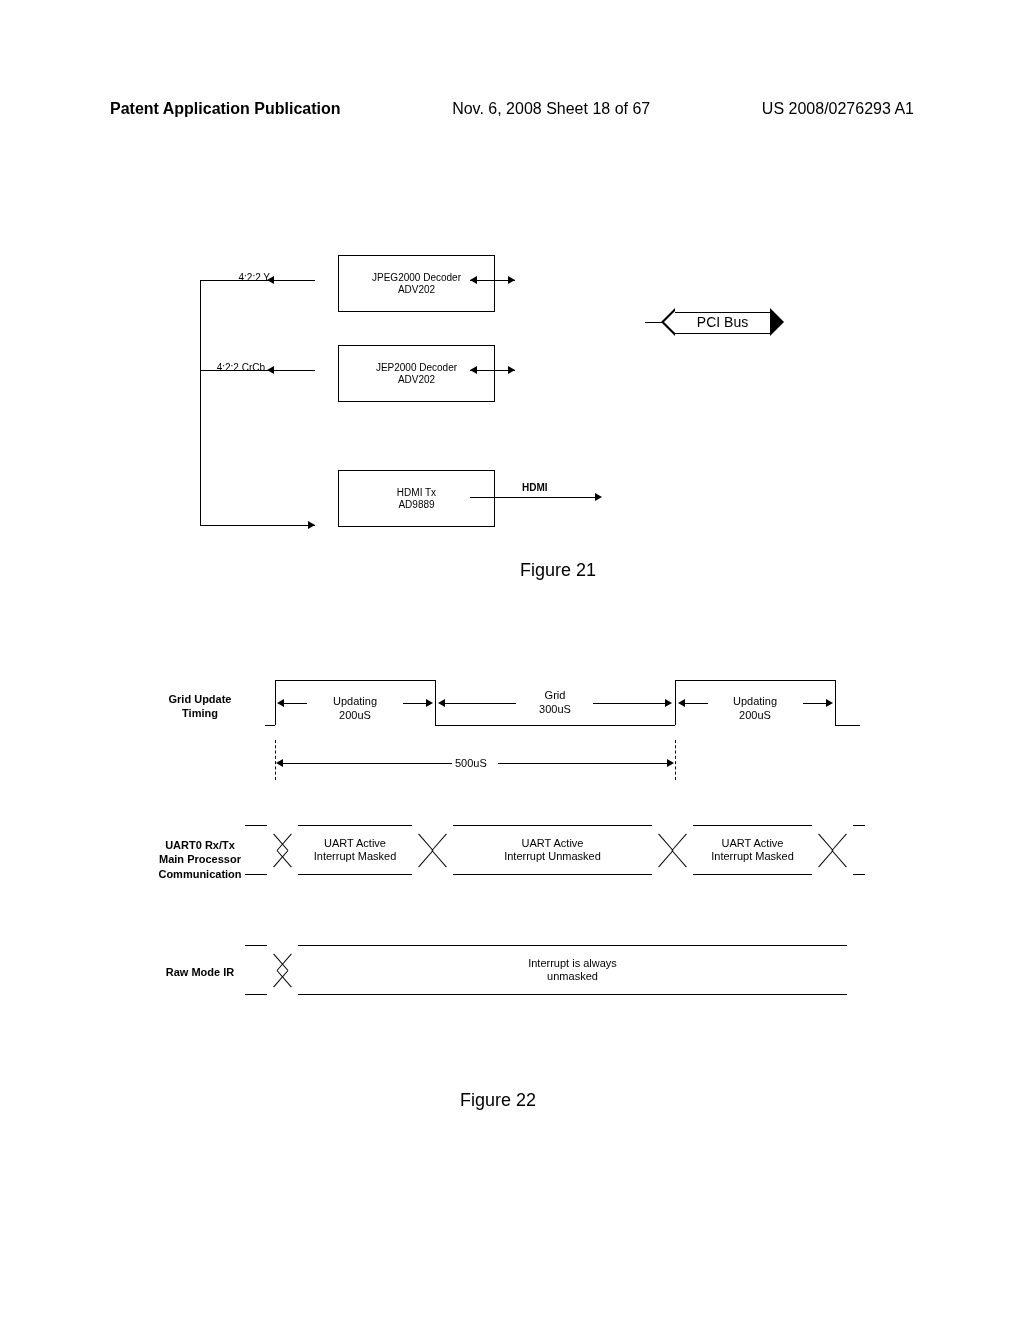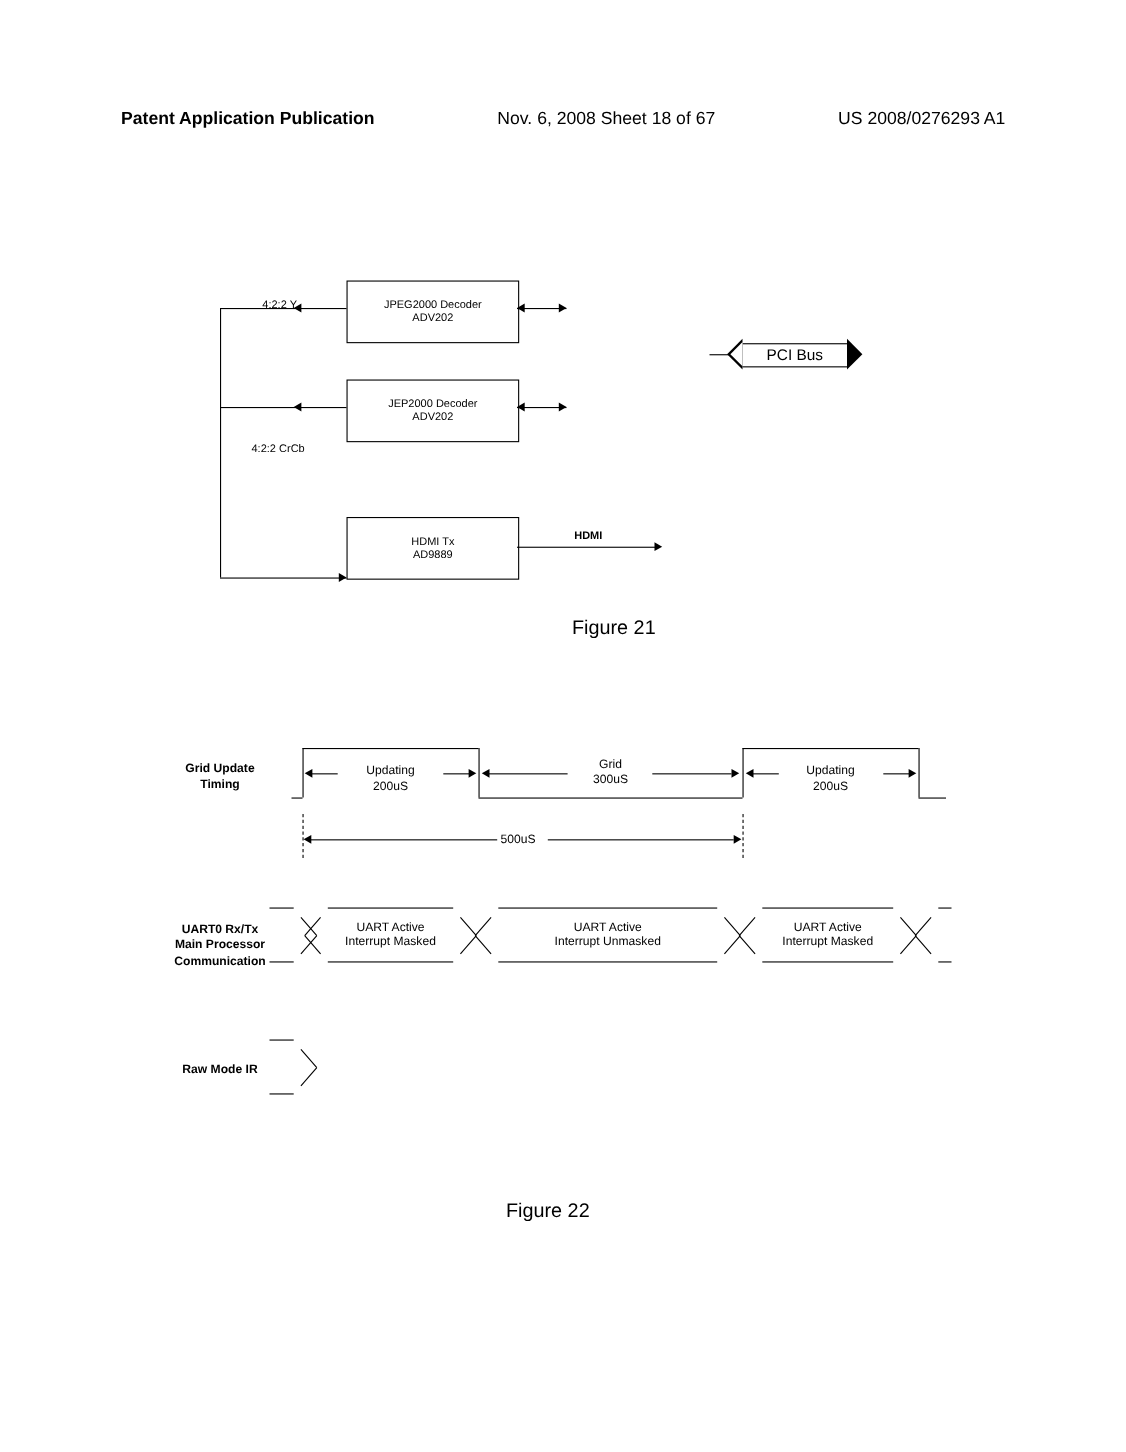--- a/index.html
+++ b/index.html
@@ -35,20 +35,21 @@
   .box {
     position: absolute;
     border: 1px solid #000;
     font-size: 10px;
     text-align: right;
     display: flex;
     flex-direction: column;
     justify-content: center;
     align-items: center;
     line-height: 1.2;
+    margin-left: 23px;
   }
   .label-left {
     position: absolute;
     font-size: 10px;
     text-align: right;
     width: 60px;
   }
   .line {
     position: absolute;
     background: #000;
@@ -180,21 +181,21 @@
 <div class="fig21">
 
   <div class="line" style="left:0; top:30px; width:1px; height:245px;"></div>
   <div class="line" style="left:0; top:275px; width:115px; height:1px;"></div>
   <div class="arrowhead-r" style="left:108px; top:271px;"></div>
 
   <div class="label-left" style="left:10px; top:22px;">4:2:2 Y</div>
   <div class="line" style="left:0; top:30px; width:115px; height:1px;"></div>
   <div class="arrowhead-l" style="left:67px; top:26px;"></div>
 
-  <div class="label-left" style="left:17px; top:112px;margin-top:41px;">4:2:2 CrCb</div>
+  <div class="label-left" style="left:5px; top:112px;">4:2:2 CrCb</div>
   <div class="line" style="left:0; top:120px; width:115px; height:1px;"></div>
   <div class="arrowhead-l" style="left:67px; top:116px;"></div>
 
   <div class="box" style="left:115px; top:5px; width:155px; height:55px;">
     <span>JPEG2000 Decoder</span>
     <span>ADV202</span>
   </div>
 
   <div class="box" style="left:115px; top:95px; width:155px; height:55px;">
     <span>JEP2000 Decoder</span>
@@ -320,15 +321,23 @@
       <div class="lb"></div>
   </div>
 
   <div class="row-label" style="left:0; top:305px;">Raw Mode IR</div>
   <div class="eye" style="left:100px; top:285px; width:40px;">
     <div class="top" style="left:0;"></div>
       <div class="bot" style="left:0;"></div>
     <div class="rt"></div>
       <div class="rb"></div>
   </div>
+  <div class="eye" style="left:135px; top:285px; width:585px;">
+    <div class="top"></div>
+      <div class="bot"></div>
+    <div class="lt"></div>
+      <div class="lb"></div>
+    <div class="txt" style="white-space:pre-line;">Interrupt is always
+unmasked</div>
+  </div>
 
 </div>
 <div class="fig-caption" style="left:460px; top:1090px;">Figure 22</div>
 
 </body></html>

